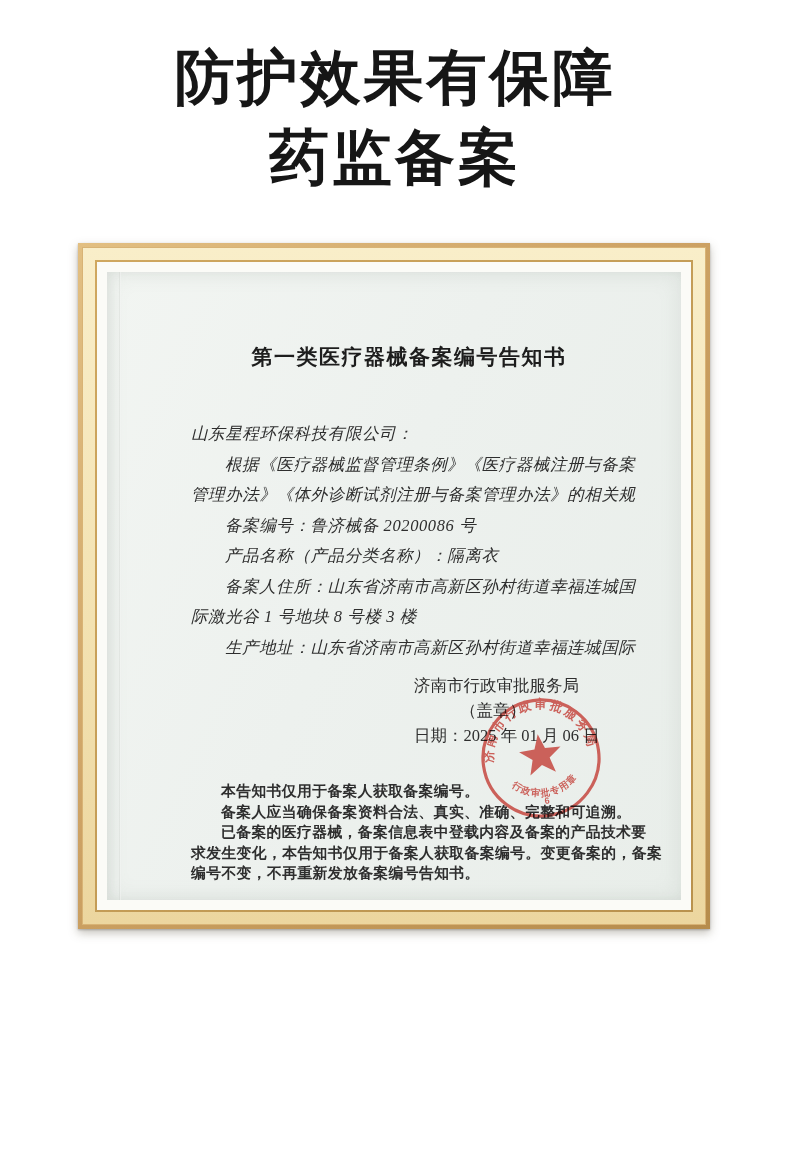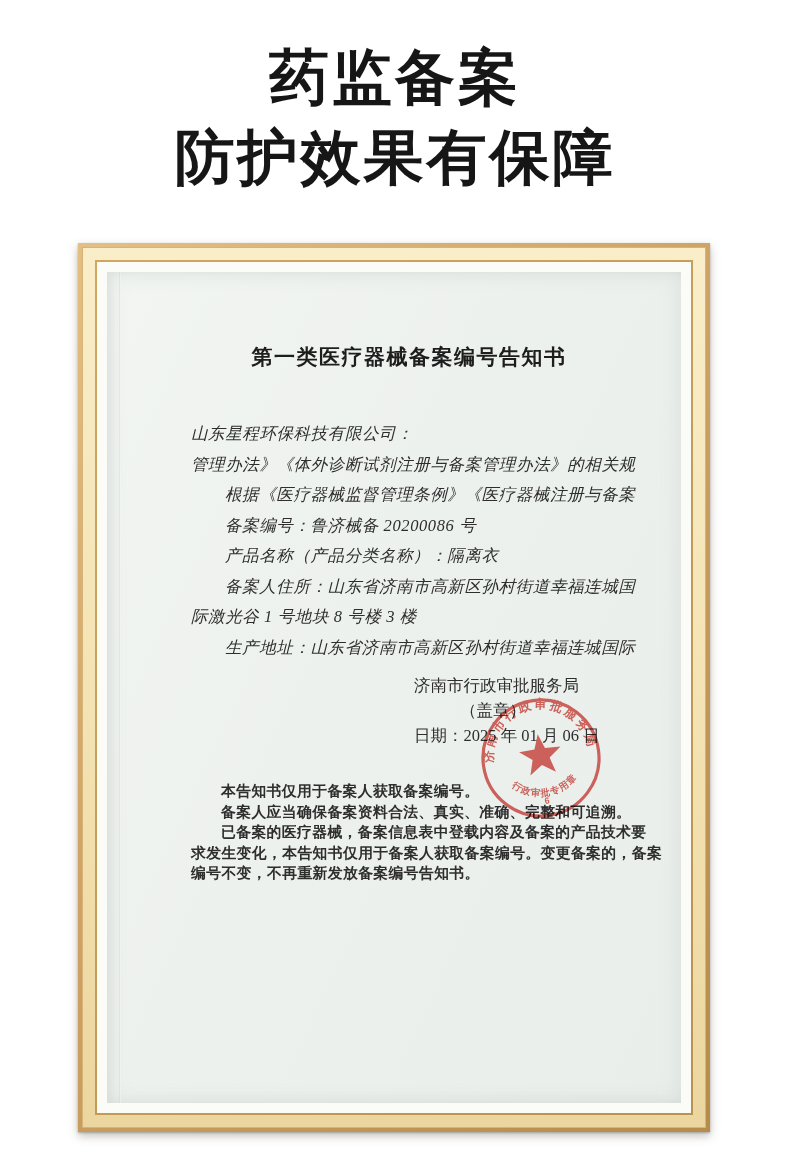--- a/index.html
+++ b/index.html
@@ -10,21 +10,21 @@
   }
   
   .banner{
     padding-top:38px;text-align:center;
     font-weight:900;font-size:60px;line-height:80px;
     color:#161616;letter-spacing:3px;
   }
   .banner div{white-space:nowrap;}
   
   .frame-a{
-    position:absolute;left:78px;top:243px;width:632px;height:889px;
+    position:absolute;left:78px;top:243px;width:632px;height:686px;
     box-sizing:border-box;padding:4px;
     background:linear-gradient(135deg,#e2bf82 0%,#cda264 45%,#b68c4c 100%);
     box-shadow:0 4px 9px rgba(90,80,60,.35),0 1px 2px rgba(0,0,0,.25);
   }
   .frame-b{
     box-sizing:border-box;width:100%;height:100%;padding:12px;
     background:linear-gradient(180deg,#f9eec9 0%,#f3e2b2 55%,#ecd69f 100%);
     border:1px solid #d8b375;
   }
   .frame-c{
@@ -79,38 +79,38 @@
   .seal{
     position:absolute;left:372px;top:424px;width:124px;height:124px;
     transform:rotate(-8deg);opacity:.82;z-index:2;pointer-events:none;
     mix-blend-mode:multiply;
   }
 </style>
 </head>
 <body>
 
 <div class="banner">
+  <div>防护效果有保障</div>
   <div>药监备案</div>
-  <div>防护效果有保障</div>
 </div>
 
 <div class="frame-a">
  <div class="frame-b">
   <div class="frame-c">
    <div class="mat">
     <div class="paper">
       <div class="crease"></div>
 
       <div class="doc">
         <div class="cert-title">第一类医疗器械备案编号告知书</div>
 
         <div class="body-block">
           <div class="body-line">山东星程环保科技有限公司：</div>
+          <div class="body-line indent">根据《医疗器械监督管理条例》《医疗器械注册与备案</div>
           <div class="body-line">管理办法》《体外诊断试剂注册与备案管理办法》的相关规</div>
-          <div class="body-line indent">根据《医疗器械监督管理条例》《医疗器械注册与备案</div>
           <div class="body-line indent">备案编号：鲁济械备 20200086 号</div>
           <div class="body-line indent">产品名称（产品分类名称）：隔离衣</div>
           <div class="body-line indent">备案人住所：山东省济南市高新区孙村街道幸福连城国</div>
           <div class="body-line">际激光谷 1 号地块 8 号楼 3 楼</div>
           <div class="body-line indent">生产地址：山东省济南市高新区孙村街道幸福连城国际</div>
         </div>
 
         <div class="issuer">
           <div>济南市行政审批服务局</div>
           <div class="seal-note">（盖章）</div>

